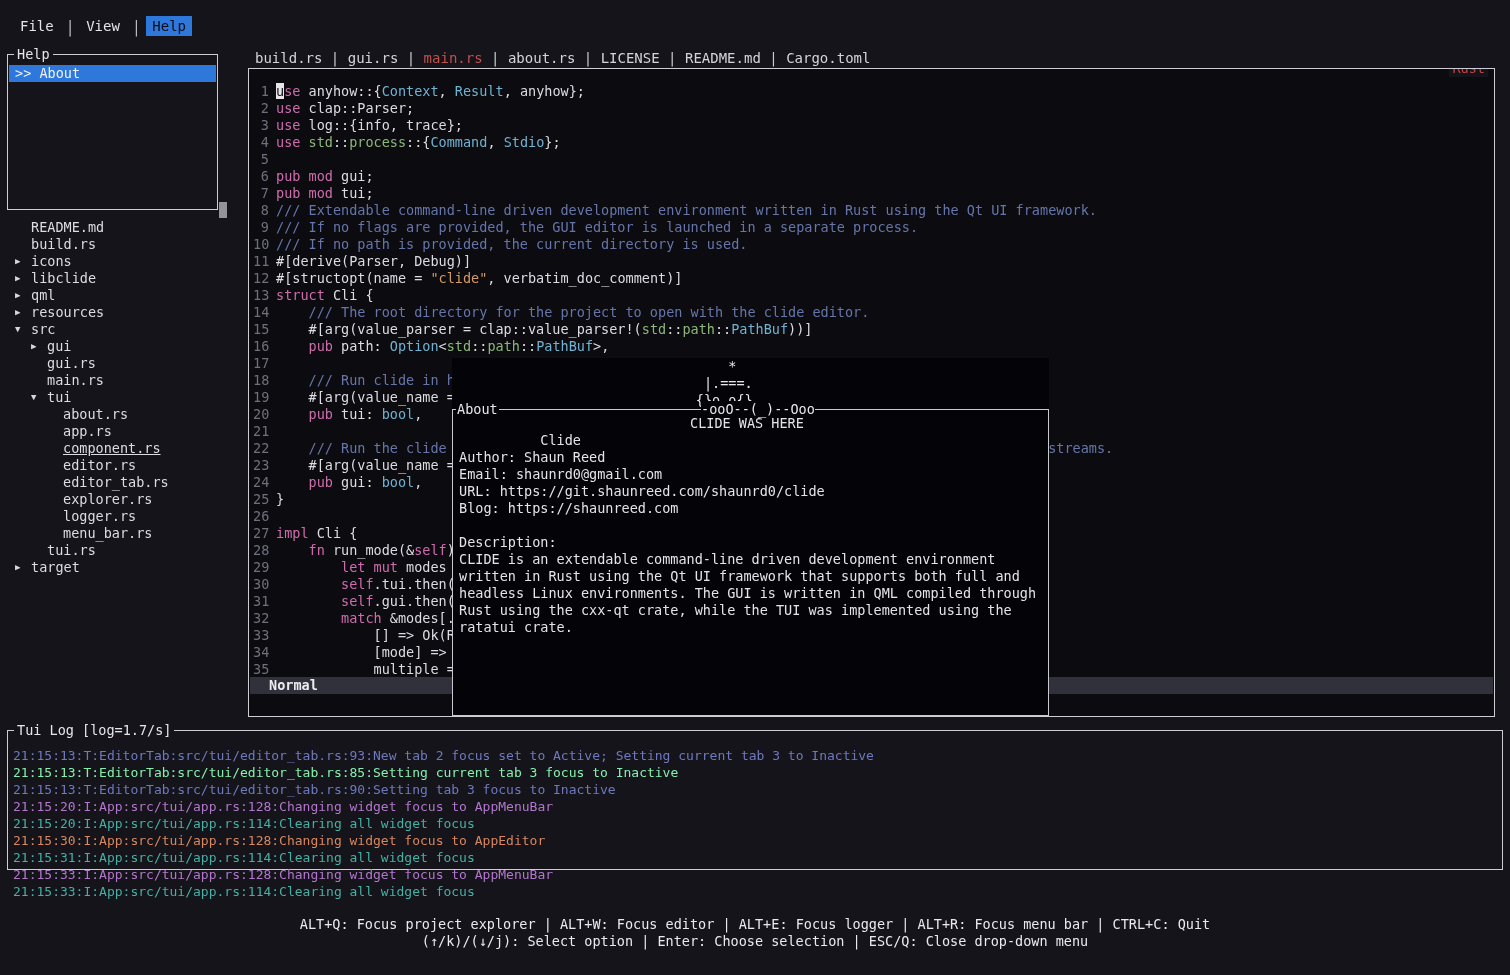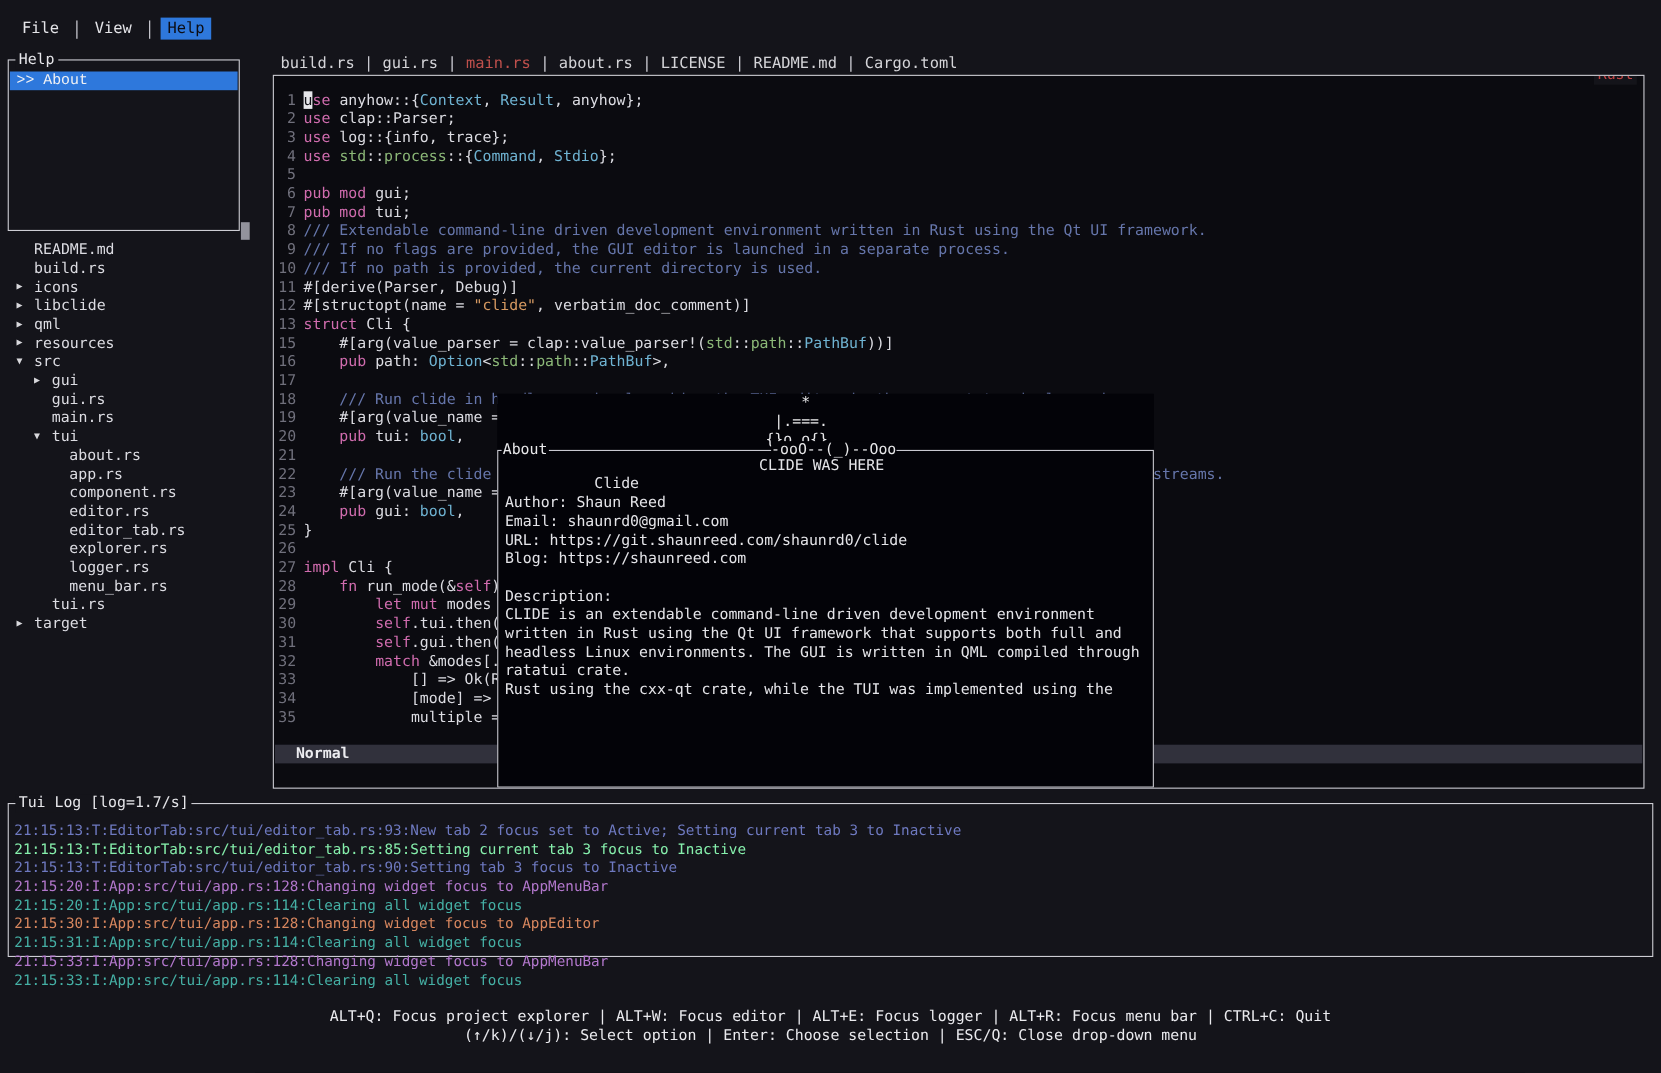--- a/index.html
+++ b/index.html
@@ -9,21 +9,21 @@
   
   .menu-bar{position:absolute;left:14px;top:12px;height:24px;display:flex;align-items:flex-end;font-size:14px;}
   .menu-item{padding:2px 6px;color:#e4e4e8;cursor:default;}
   .menu-item.active{background:#2e78dc;color:#0c0c12;}
   .menu-sep{margin:0 6px;color:#c9c9d0;}
 
   
   .help-panel{position:absolute;left:7px;top:54px;width:211px;height:156px;border:1px solid #cdcdd4;box-sizing:border-box;}
   .panel-title{position:absolute;top:-9px;left:6px;background:#14141a;padding:0 3px;font-size:13.5px;color:#e6e6ea;line-height:17px;}
   .help-item{margin:10px 1px 0 1px;height:17px;line-height:17px;background:#2e78dc;color:#f2f2f4;
-    font-size:13.5px;padding-left:6px;white-space:pre;font-family:Liberation Mono, monospace;}
+    font-size:13.5px;padding-left:6px;white-space:pre;}
   .scroll-thumb{position:absolute;left:219px;top:202px;width:8px;height:16px;background:#93939c;}
 
   
   .file-explorer{position:absolute;left:7px;top:219px;width:234px;}
   .explorer-row{height:17px;line-height:17px;font-size:13.5px;display:flex;align-items:center;white-space:pre;cursor:default;}
   .arrow{display:inline-block;width:16px;font-size:9px;color:#d8d8dc;}
   .explorer-label{color:#dcdce2;}
 
   
   .tab-bar{position:absolute;left:255px;top:50px;height:17px;line-height:17px;font-size:14px;color:#d4d4d8;white-space:pre;}
@@ -98,21 +98,21 @@
       <div class="explorer-row" style="padding-left: 8px;"><span class="arrow">▶</span><span class="explorer-label">libclide</span></div>
       <div class="explorer-row" style="padding-left: 8px;"><span class="arrow">▶</span><span class="explorer-label">qml</span></div>
       <div class="explorer-row" style="padding-left: 8px;"><span class="arrow">▶</span><span class="explorer-label">resources</span></div>
       <div class="explorer-row" style="padding-left: 8px;"><span class="arrow">▼</span><span class="explorer-label">src</span></div>
       <div class="explorer-row" style="padding-left: 24px;"><span class="arrow">▶</span><span class="explorer-label">gui</span></div>
       <div class="explorer-row" style="padding-left: 24px;"><span class="arrow"></span><span class="explorer-label">gui.rs</span></div>
       <div class="explorer-row" style="padding-left: 24px;"><span class="arrow"></span><span class="explorer-label">main.rs</span></div>
       <div class="explorer-row" style="padding-left: 24px;"><span class="arrow">▼</span><span class="explorer-label">tui</span></div>
       <div class="explorer-row" style="padding-left: 40px;"><span class="arrow"></span><span class="explorer-label">about.rs</span></div>
       <div class="explorer-row" style="padding-left: 40px;"><span class="arrow"></span><span class="explorer-label">app.rs</span></div>
-      <div class="explorer-row" style="padding-left: 40px;"><span class="arrow"></span><span class="explorer-label">component.rs</span></div>
+      <div class="explorer-row" style="padding-left: 40px; text-decoration: underline;"><span class="arrow"></span><span class="explorer-label">component.rs</span></div>
       <div class="explorer-row" style="padding-left: 40px;"><span class="arrow"></span><span class="explorer-label">editor.rs</span></div>
       <div class="explorer-row" style="padding-left: 40px;"><span class="arrow"></span><span class="explorer-label">editor_tab.rs</span></div>
       <div class="explorer-row" style="padding-left: 40px; align-items: flex-end;"><span class="arrow"></span><span class="explorer-label">explorer.rs</span></div>
       <div class="explorer-row" style="padding-left: 40px;"><span class="arrow"></span><span class="explorer-label">logger.rs</span></div>
       <div class="explorer-row" style="padding-left: 40px;"><span class="arrow"></span><span class="explorer-label">menu_bar.rs</span></div>
       <div class="explorer-row" style="padding-left: 24px;"><span class="arrow"></span><span class="explorer-label">tui.rs</span></div>
       <div class="explorer-row" style="padding-left: 8px;"><span class="arrow">▶</span><span class="explorer-label">target</span></div>
     </div>
 
   <div class="tab-bar"><span class="tab">build.rs</span><span class="tab-sep"> | </span><span class="tab">gui.rs</span><span class="tab-sep"> | </span><span class="tab active">main.rs</span><span class="tab-sep"> | </span><span class="tab">about.rs</span><span class="tab-sep"> | </span><span class="tab">LICENSE</span><span class="tab-sep"> | </span><span class="tab">README.md</span><span class="tab-sep"> | </span><span class="tab">Cargo.toml</span></div>
@@ -126,20 +126,21 @@
         <div class="code-line"><span class="ln">4</span><span><span class="tk-kw">use</span><span class="tk-pl"> </span><span class="tk-md">std</span><span class="tk-pl">::</span><span class="tk-md">process</span><span class="tk-pl">::{</span><span class="tk-ty">Command</span><span class="tk-pl">, </span><span class="tk-ty">Stdio</span><span class="tk-pl">};</span></span></div>
         <div class="code-line"><span class="ln">5</span><span></span></div>
         <div class="code-line"><span class="ln">6</span><span><span class="tk-kw">pub mod</span><span class="tk-pl"> gui;</span></span></div>
         <div class="code-line"><span class="ln">7</span><span><span class="tk-kw">pub mod</span><span class="tk-pl"> tui;</span></span></div>
         <div class="code-line"><span class="ln">8</span><span><span class="tk-cm">/// Extendable command-line driven development environment written in Rust using the Qt UI framework.</span></span></div>
         <div class="code-line"><span class="ln">9</span><span><span class="tk-cm">/// If no flags are provided, the GUI editor is launched in a separate process.</span></span></div>
         <div class="code-line"><span class="ln">10</span><span><span class="tk-cm">/// If no path is provided, the current directory is used.</span></span></div>
         <div class="code-line"><span class="ln">11</span><span><span class="tk-pl">#[derive(Parser, Debug)]</span></span></div>
         <div class="code-line"><span class="ln">12</span><span><span class="tk-pl">#[structopt(name = </span><span class="tk-st">"clide"</span><span class="tk-pl">, verbatim_doc_comment)]</span></span></div>
         <div class="code-line"><span class="ln">13</span><span><span class="tk-kw">struct</span><span class="tk-pl"> Cli {</span></span></div>
+        <div class="code-line"><span class="ln">14</span><span><span class="tk-cm">    /// The root directory for the project to open with the clide editor.</span></span></div>
         <div class="code-line"><span class="ln">15</span><span><span class="tk-pl">    #[arg(value_parser = clap::value_parser!(</span><span class="tk-md">std</span><span class="tk-pl">::</span><span class="tk-md">path</span><span class="tk-pl">::</span><span class="tk-ty">PathBuf</span><span class="tk-pl">))]</span></span></div>
         <div class="code-line"><span class="ln">16</span><span><span class="tk-pl">    </span><span class="tk-kw">pub</span><span class="tk-pl"> path: </span><span class="tk-ty">Option</span><span class="tk-pl">&lt;</span><span class="tk-md">std</span><span class="tk-pl">::</span><span class="tk-md">path</span><span class="tk-pl">::</span><span class="tk-ty">PathBuf</span><span class="tk-pl">&gt;,</span></span></div>
         <div class="code-line"><span class="ln">17</span><span></span></div>
         <div class="code-line"><span class="ln">18</span><span><span class="tk-cm">    /// Run clide in headless mode, launching the TUI editor in the current terminal session.</span></span></div>
         <div class="code-line"><span class="ln">19</span><span><span class="tk-pl">    #[arg(value_name = </span><span class="tk-st">"tui"</span><span class="tk-pl">, short, long)]</span></span></div>
         <div class="code-line"><span class="ln">20</span><span><span class="tk-pl">    </span><span class="tk-kw">pub</span><span class="tk-pl"> tui: </span><span class="tk-ty">bool</span><span class="tk-pl">,</span></span></div>
         <div class="code-line"><span class="ln">21</span><span></span></div>
         <div class="code-line"><span class="ln">22</span><span><span class="tk-cm">    /// Run the clide GUI editor in a separate process, detached from the current terminal I/O streams.</span></span></div>
         <div class="code-line"><span class="ln">23</span><span><span class="tk-pl">    #[arg(value_name = </span><span class="tk-st">"gui"</span><span class="tk-pl">, short, long)]</span></span></div>
         <div class="code-line"><span class="ln">24</span><span><span class="tk-pl">    </span><span class="tk-kw">pub</span><span class="tk-pl"> gui: </span><span class="tk-ty">bool</span><span class="tk-pl">,</span></span></div>
@@ -176,22 +177,22 @@
             <div class="dlg-row">Email: shaunrd0@gmail.com</div>
             <div class="dlg-row">URL: https://git.shaunreed.com/shaunrd0/clide</div>
             <div class="dlg-row">Blog: https://shaunreed.com</div>
           </div>
         <div class="dlg-row"></div>
         <div class="dlg-row">Description:</div>
         <div>
             <div class="dlg-row">CLIDE is an extendable command-line driven development environment</div>
             <div class="dlg-row">written in Rust using the Qt UI framework that supports both full and</div>
             <div class="dlg-row">headless Linux environments. The GUI is written in QML compiled through</div>
+            <div class="dlg-row">Rust using the cxx-qt crate, while the TUI was implemented using the</div>
             <div class="dlg-row">ratatui crate.</div>
-            <div class="dlg-row">Rust using the cxx-qt crate, while the TUI was implemented using the</div>
           </div>
       </div>
     </div>
   </div>
 
   <div class="log-panel">
     <span class="panel-title">Tui Log [log=1.7/s]</span>
     <div class="log-list">
         <div class="log-line" style="color: rgb(110, 121, 192);">21:15:13:T:EditorTab:src/tui/editor_tab.rs:93:New tab 2 focus set to Active; Setting current tab 3 to Inactive</div>
         <div class="log-line" style="color: #86efac;">21:15:13:T:EditorTab:src/tui/editor_tab.rs:85:Setting current tab 3 focus to Inactive</div>

